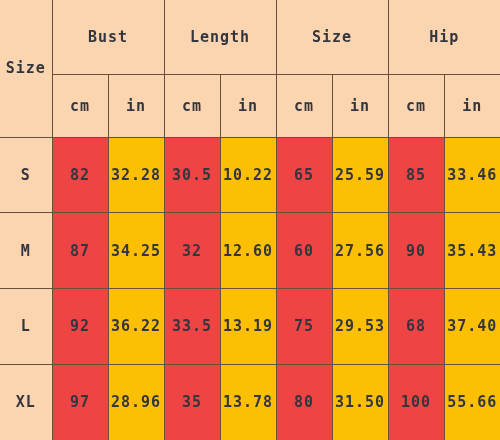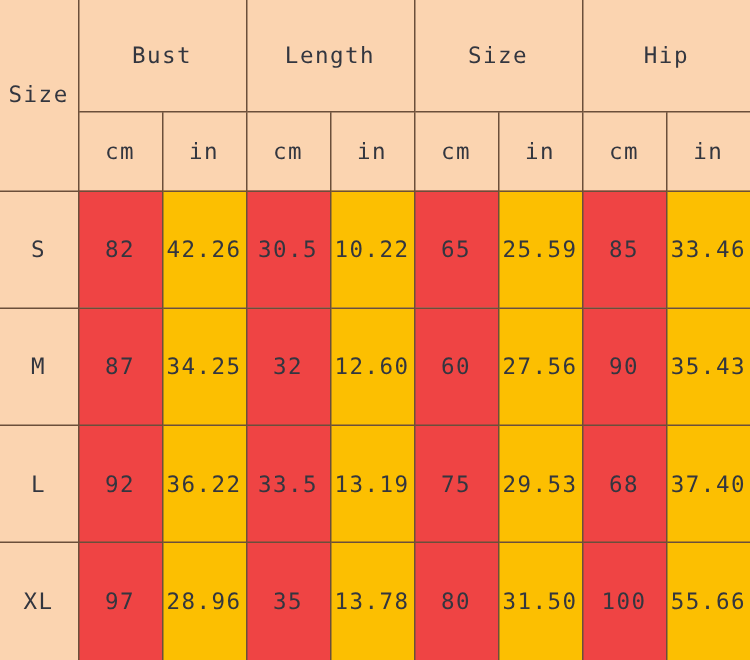--- a/index.html
+++ b/index.html
@@ -17,21 +17,21 @@
     width: 500px;
     height: 440px;
     border-collapse: collapse;
     table-layout: fixed;
     background: #fbd4b0;
   }
   #size-chart td, #size-chart th {
     border: 1px solid #6b4f3a;
     text-align: center;
     vertical-align: middle;
-    font-weight: normal;
+    font-weight: bold;
     color: #33363f;
     font-size: 15px;
     letter-spacing: 1px;
     padding: 0;
   }
   
   #size-chart tr > td:first-child,
   #size-chart tr > th:first-child { border-left: none; }
   #size-chart tr > td:last-child,
   #size-chart tr > th:last-child { border-right: none; }
@@ -57,21 +57,21 @@
   .cm-cell {
     background: #ef4444;
   }
   .in-cell {
     background: #fcbf01;
   }
   .col-size { width: 52px; }
   .col-cm   { width: 56px; }
   .col-in   { width: 56px; }
   .row-head-top { height: 74px; }
-  .row-head-sub { height: 53px; }
+  .row-head-sub { height: 63px; }
   .row-data { height: 73px; }
 </style>
 </head>
 <body>
 
 <table id="size-chart">
   <colgroup>
     <col class="col-size">
     <col class="col-cm">
       <col class="col-in">
@@ -98,21 +98,21 @@
       <th class="unit">cm</th>
       <th class="unit">in</th>
       <th class="unit">cm</th>
       <th class="unit">in</th>
     </tr>
   </thead>
   <tbody>
     <tr class="row-data">
       <td class="size-label">S</td>
       <td class="cm-cell">82</td>
-      <td class="in-cell">42.26</td>
+      <td class="in-cell">32.28</td>
       <td class="cm-cell">30.5</td>
       <td class="in-cell">10.22</td>
       <td class="cm-cell">65</td>
       <td class="in-cell">25.59</td>
       <td class="cm-cell">85</td>
       <td class="in-cell">33.46</td>
     </tr>
     <tr class="row-data">
       <td class="size-label">M</td>
       <td class="cm-cell">87</td>

